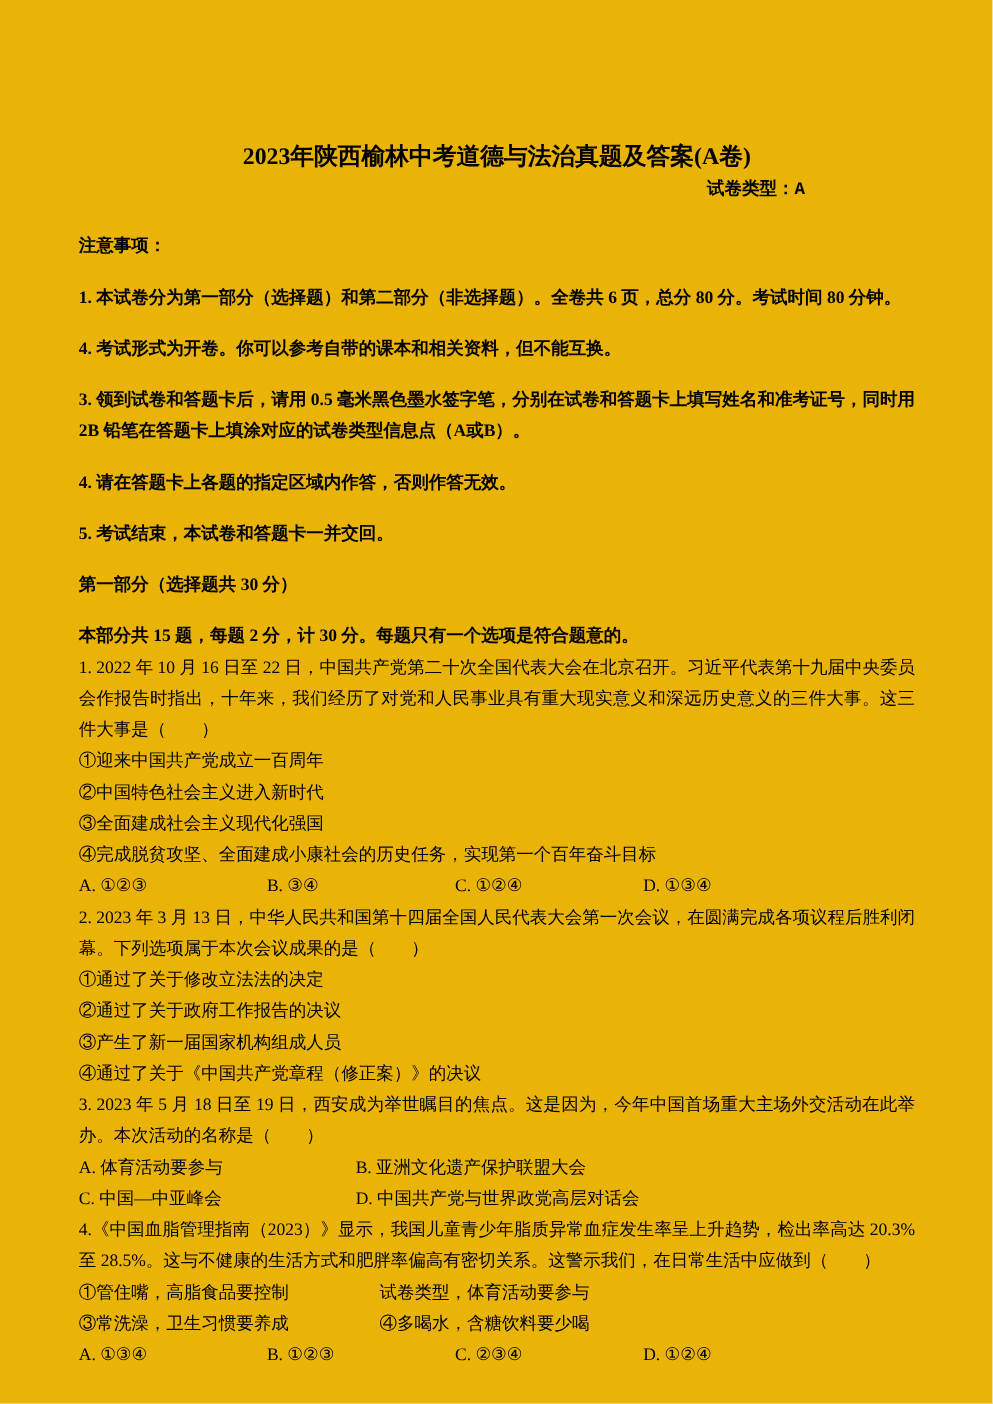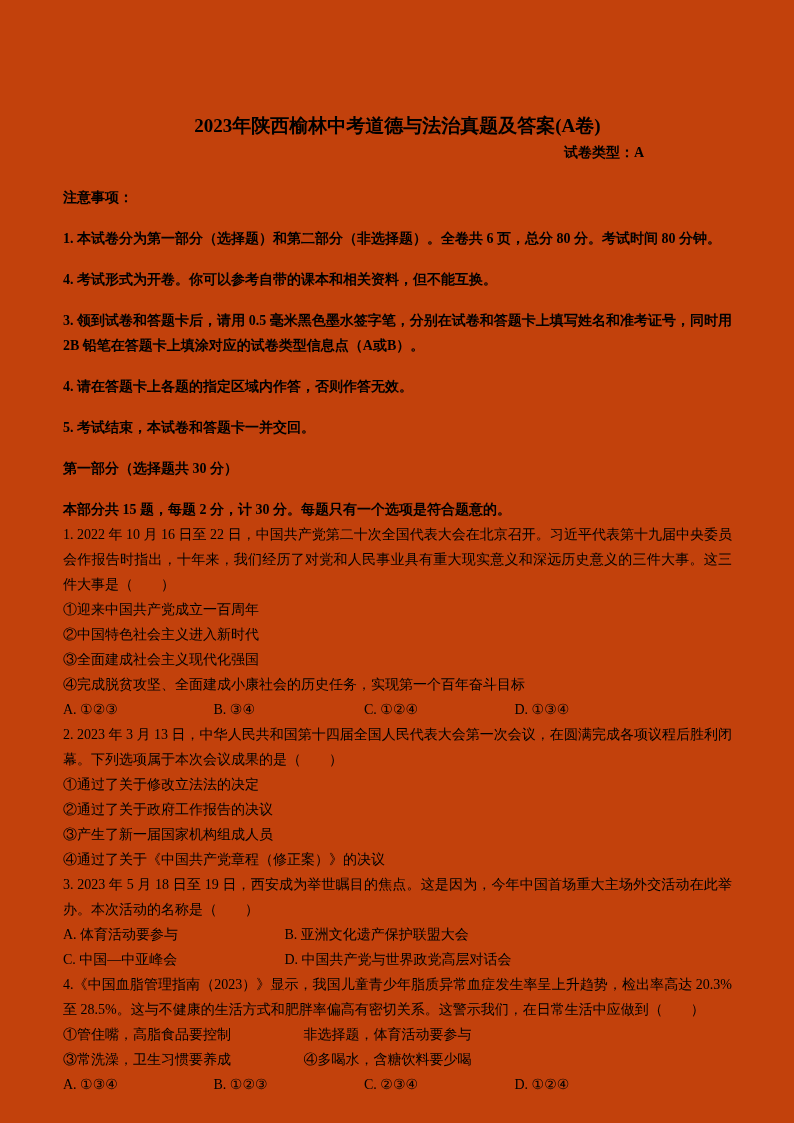--- a/index.html
+++ b/index.html
@@ -2,39 +2,40 @@
 <html><head>
 <meta charset="utf-8">
 <style>
   * { margin:0; padding:0; box-sizing:border-box; }
   html,body { background:#ffffff; }
   .page {
     position:relative;
     width:794px;
     height:1123px;
     margin:0 auto;
-    background:#c2410c;
+    background:#eab308;
     color:#000000;
     font-family:"Liberation Serif","DejaVu Serif",serif;
     font-size:14px;
     line-height:25px;
     padding:112px 62px 0 63px;
     overflow:hidden;
   }
   .doc-title {
     text-align:center;
     font-size:19px;
     font-weight:bold;
     line-height:28px;
   }
   .paper-type {
     text-align:right;
     font-weight:bold;
     padding-right:88px;
     margin-bottom:20px;
+    font-family:Liberation Mono, monospace;
   }
   p { text-align:justify; }
   .bold { font-weight:bold;margin-top:16px; }
   .center { }
   .choices .choice { display:inline-block; width:147px; }
   .choices .choice:last-child { width:auto; }
   .two-col .col-1 { display:inline-block; width:218px; }
   .two-col-wide .col-1 { display:inline-block; width:237px; }
 </style>
 </head>
@@ -87,21 +88,21 @@
     <p class="two-col">
       <span class="col-1">C. 中国—中亚峰会</span>
       <span>D. 中国共产党与世界政党高层对话会</span>
     </p>
   </section>
 
   <section>
     <p>4.《中国血脂管理指南（2023）》显示，我国儿童青少年脂质异常血症发生率呈上升趋势，检出率高达 20.3% 至 28.5%。这与不健康的生活方式和肥胖率偏高有密切关系。这警示我们，在日常生活中应做到（　　）</p>
     <p class="two-col-wide">
       <span class="col-1">①管住嘴，高脂食品要控制</span>
-      <span>非选择题，体育活动要参与</span>
+      <span>试卷类型，体育活动要参与</span>
     </p>
     <p class="two-col-wide">
       <span class="col-1">③常洗澡，卫生习惯要养成</span>
       <span>④多喝水，含糖饮料要少喝</span>
     </p>
     <p class="choices">
       <span class="choice">A. ①③④</span>
       <span class="choice">B. ①②③</span>
       <span class="choice">C. ②③④</span>
       <span class="choice">D. ①②④</span>

